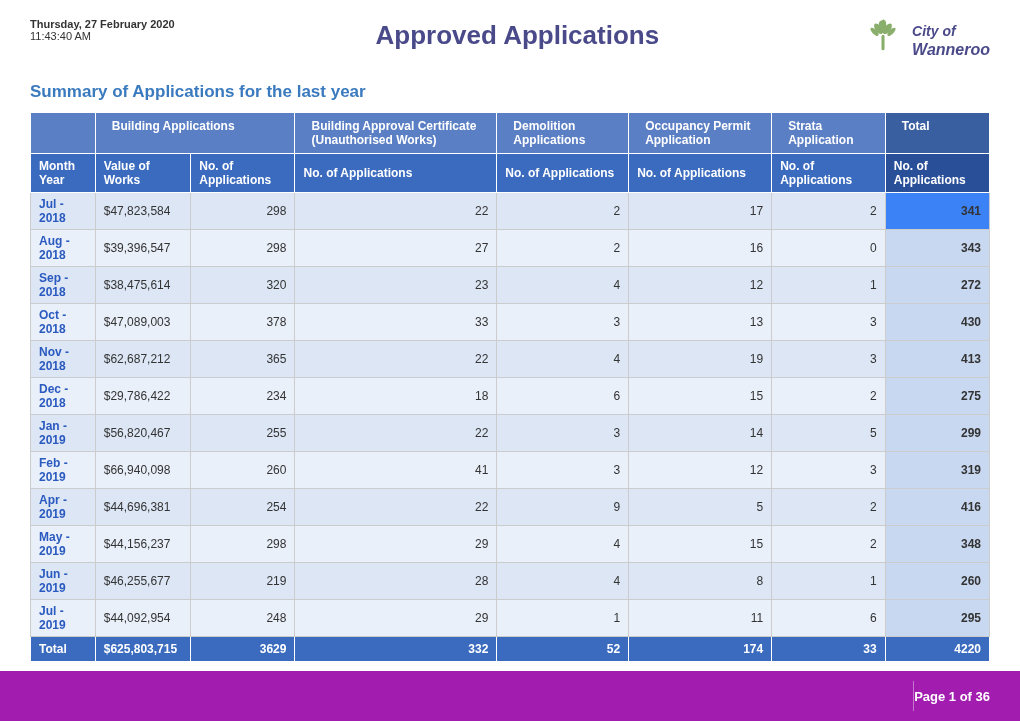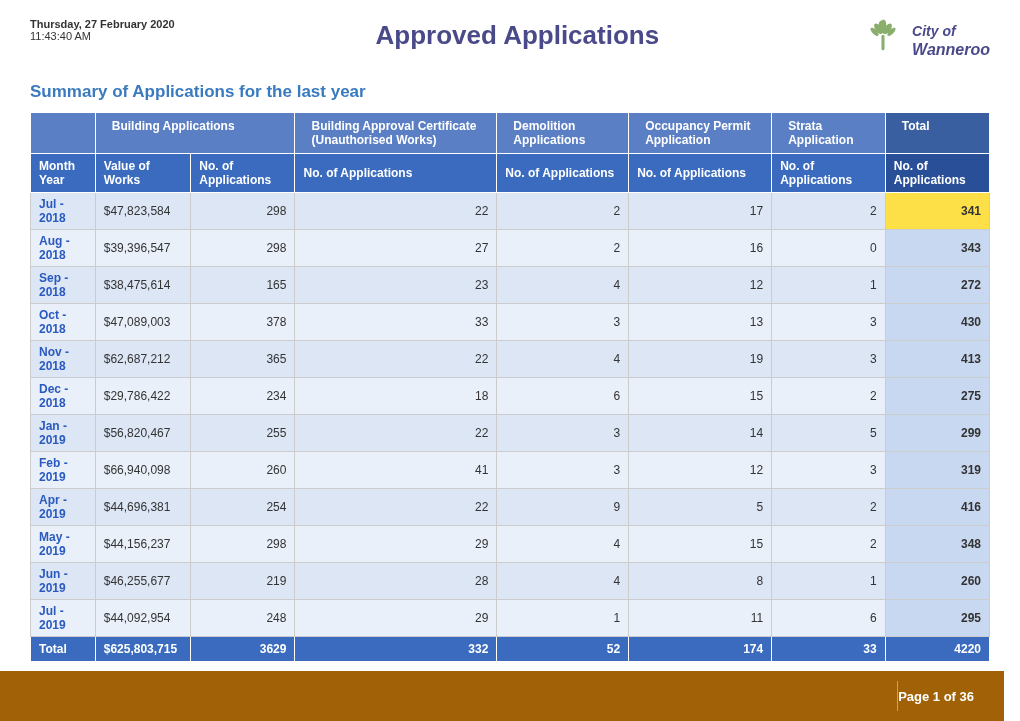--- a/index.html
+++ b/index.html
@@ -122,22 +122,22 @@
       color: #fff !important;
     }
     .total-row td.right {
       text-align: right;
     }
     
     .footer {
       position: absolute;
       bottom: 0;
       left: 0;
-      right: 16px;
-      background: #a16207;
+      right: 0;
+      background: #a21caf;
       color: #fff;
       padding: 10px 30px;
       display: flex;
       justify-content: space-between;
       align-items: center;
     }
     .footer-divider {
       width: 1px;
       height: 30px;
       background: rgba(255,255,255,0.4);
@@ -216,36 +216,36 @@
       <tbody id="table-body">
 
       <tr>
             <td>Jul - 2018</td>
             <td>$47,823,584</td>
             <td class="right">298</td>
             <td class="right">22</td>
             <td class="right">2</td>
             <td class="right">17</td>
             <td class="right">2</td>
-            <td class="right" style="font-weight: bold; text-align: right; background: #fde047;">341</td>
+            <td class="right" style="font-weight: bold; text-align: right; background: #3b82f6;">341</td>
           </tr>
           <tr>
             <td>Aug - 2018</td>
             <td>$39,396,547</td>
             <td class="right">298</td>
             <td class="right">27</td>
             <td class="right">2</td>
             <td class="right">16</td>
             <td class="right">0</td>
             <td class="right" style="font-weight: bold; text-align: right; background: rgb(200, 216, 240);">343</td>
           </tr>
           <tr>
             <td>Sep - 2018</td>
             <td>$38,475,614</td>
-            <td class="right">165</td>
+            <td class="right">320</td>
             <td class="right">23</td>
             <td class="right">4</td>
             <td class="right">12</td>
             <td class="right">1</td>
             <td class="right" style="font-weight: bold; text-align: right; background: rgb(200, 216, 240);">272</td>
           </tr>
           <tr>
             <td>Oct - 2018</td>
             <td>$47,089,003</td>
             <td class="right">378</td>

